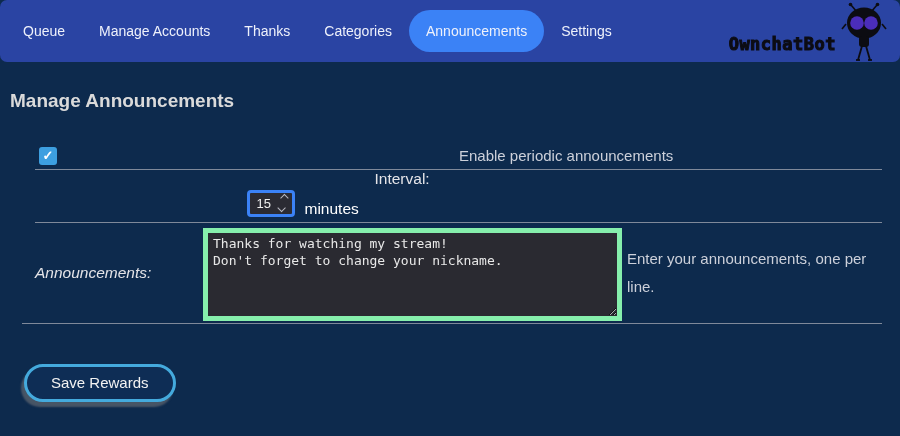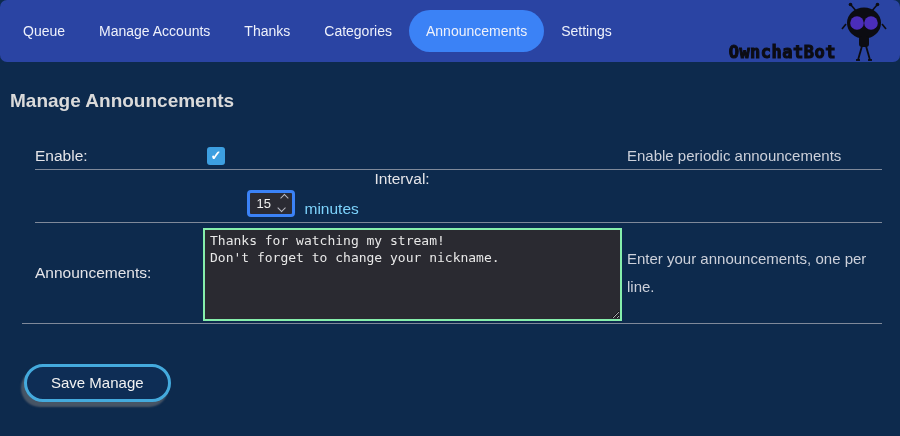--- a/index.html
+++ b/index.html
@@ -39,20 +39,21 @@
     display:flex;
     align-items:flex-end;
   }
   .logo-text {
     font-family:"DejaVu Sans Mono", monospace;
     font-weight:bold;
     font-size:17px;
     letter-spacing:0.5px;
     color:#0c0c14;
     -webkit-text-stroke:1px #0c0c14;
+    padding-bottom:8px;
   }
   .logo-bot { width:52px; height:60px; margin-left:2px; }
   
   .main { padding:10px 4px 0 10px; }
   .page-title {
     font-size:19px;
     font-weight:bold;
     color:#dadada;
     margin:18px 0 0 0;
   }
@@ -62,21 +63,21 @@
     align-items:center;
     border-bottom:1px solid rgba(165,170,180,0.75);
   }
   .form-row.no-border { border-bottom:none; }
   .col-label { width:168px; font-size:15.5px; color:#e4e4e8; }
   .col-control { width:424px; display:flex; align-items:center; }
   .col-help { width:255px; font-size:15px; color:#ccd0da; line-height:28px; }
   .row-enable { height:28px; }
   .row-interval { height:53px;flex-direction:column; }
   .row-announce { height:100px; }
-  .row-announce .col-label { align-self:center; }
+  .row-announce .col-label { align-self:center;font-style:italic; }
   
   .checkbox {
     width:18px; height:18px;
     background:#3d9fe0;
     border-radius:3px;
     display:flex; align-items:center; justify-content:center;
     cursor:pointer;
     margin-left:4px;
   }
   .checkbox .tick { color:#ffffff; font-size:13px; font-weight:bold; line-height:1; }
@@ -88,26 +89,26 @@
     border-radius:4px;
     display:flex; align-items:center;
     padding:0 4px 0 7px;
     cursor:text;
   }
   .num-value { flex:1; color:#f0f0f0; font-size:13px; }
   .spinner { display:flex; flex-direction:column; gap:4px; padding:2px; cursor:pointer; }
   .chev { width:6px; height:6px; border-right:1.6px solid #b8b8c0; border-top:1.6px solid #b8b8c0; }
   .chev.up { transform:rotate(-45deg) translate(1px,1px); }
   .chev.down { transform:rotate(135deg) translate(1px,1px); }
-  .suffix { margin-left:10px; font-size:15.5px; color:#7dd3fc;margin-top:12px; }
+  .suffix { margin-left:10px; font-size:15.5px; color:#ffffff;margin-top:12px; }
   
   .announce-textarea {
     width:419px; height:93px;
     background:#2a2a31;
-    border:2px solid #86efac;
+    border:5px solid #86efac;
     color:#e8e8e8;
     font-family:"DejaVu Sans Mono", monospace;
     font-size:13px;
     line-height:17px;
     padding:2px 5px;
     resize:both;
     outline:none;
     margin-top:2px;
   }
   .final-divider {
@@ -168,21 +169,20 @@
     </svg>
   </div>
 </nav>
 
 <main class="main">
   <h1 class="page-title">Manage Announcements</h1>
 
   <div class="form-wrap">
 
     <div class="form-row row-enable">
-      <div class="col-label">Enable:</div>
       <div class="col-control">
         <div class="checkbox">
           <span class="tick">✓</span>
         </div>
       </div>
       <div class="col-help">Enable periodic announcements</div>
     </div>
 
     <div class="form-row row-interval">
       <div class="col-label">Interval:</div>
@@ -203,14 +203,14 @@
       <div class="col-control">
         <textarea class="announce-textarea" spellcheck="false" style="">Thanks for watching my stream!
 Don't forget to change your nickname.</textarea>
       </div>
       <div class="col-help">Enter your announcements, one per line.</div>
     </div>
 
     <div class="final-divider"></div>
   </div>
 
-  <button class="save-btn">Save Manage</button>
+  <button class="save-btn">Save Rewards</button>
 </main>
 
 </body></html>

